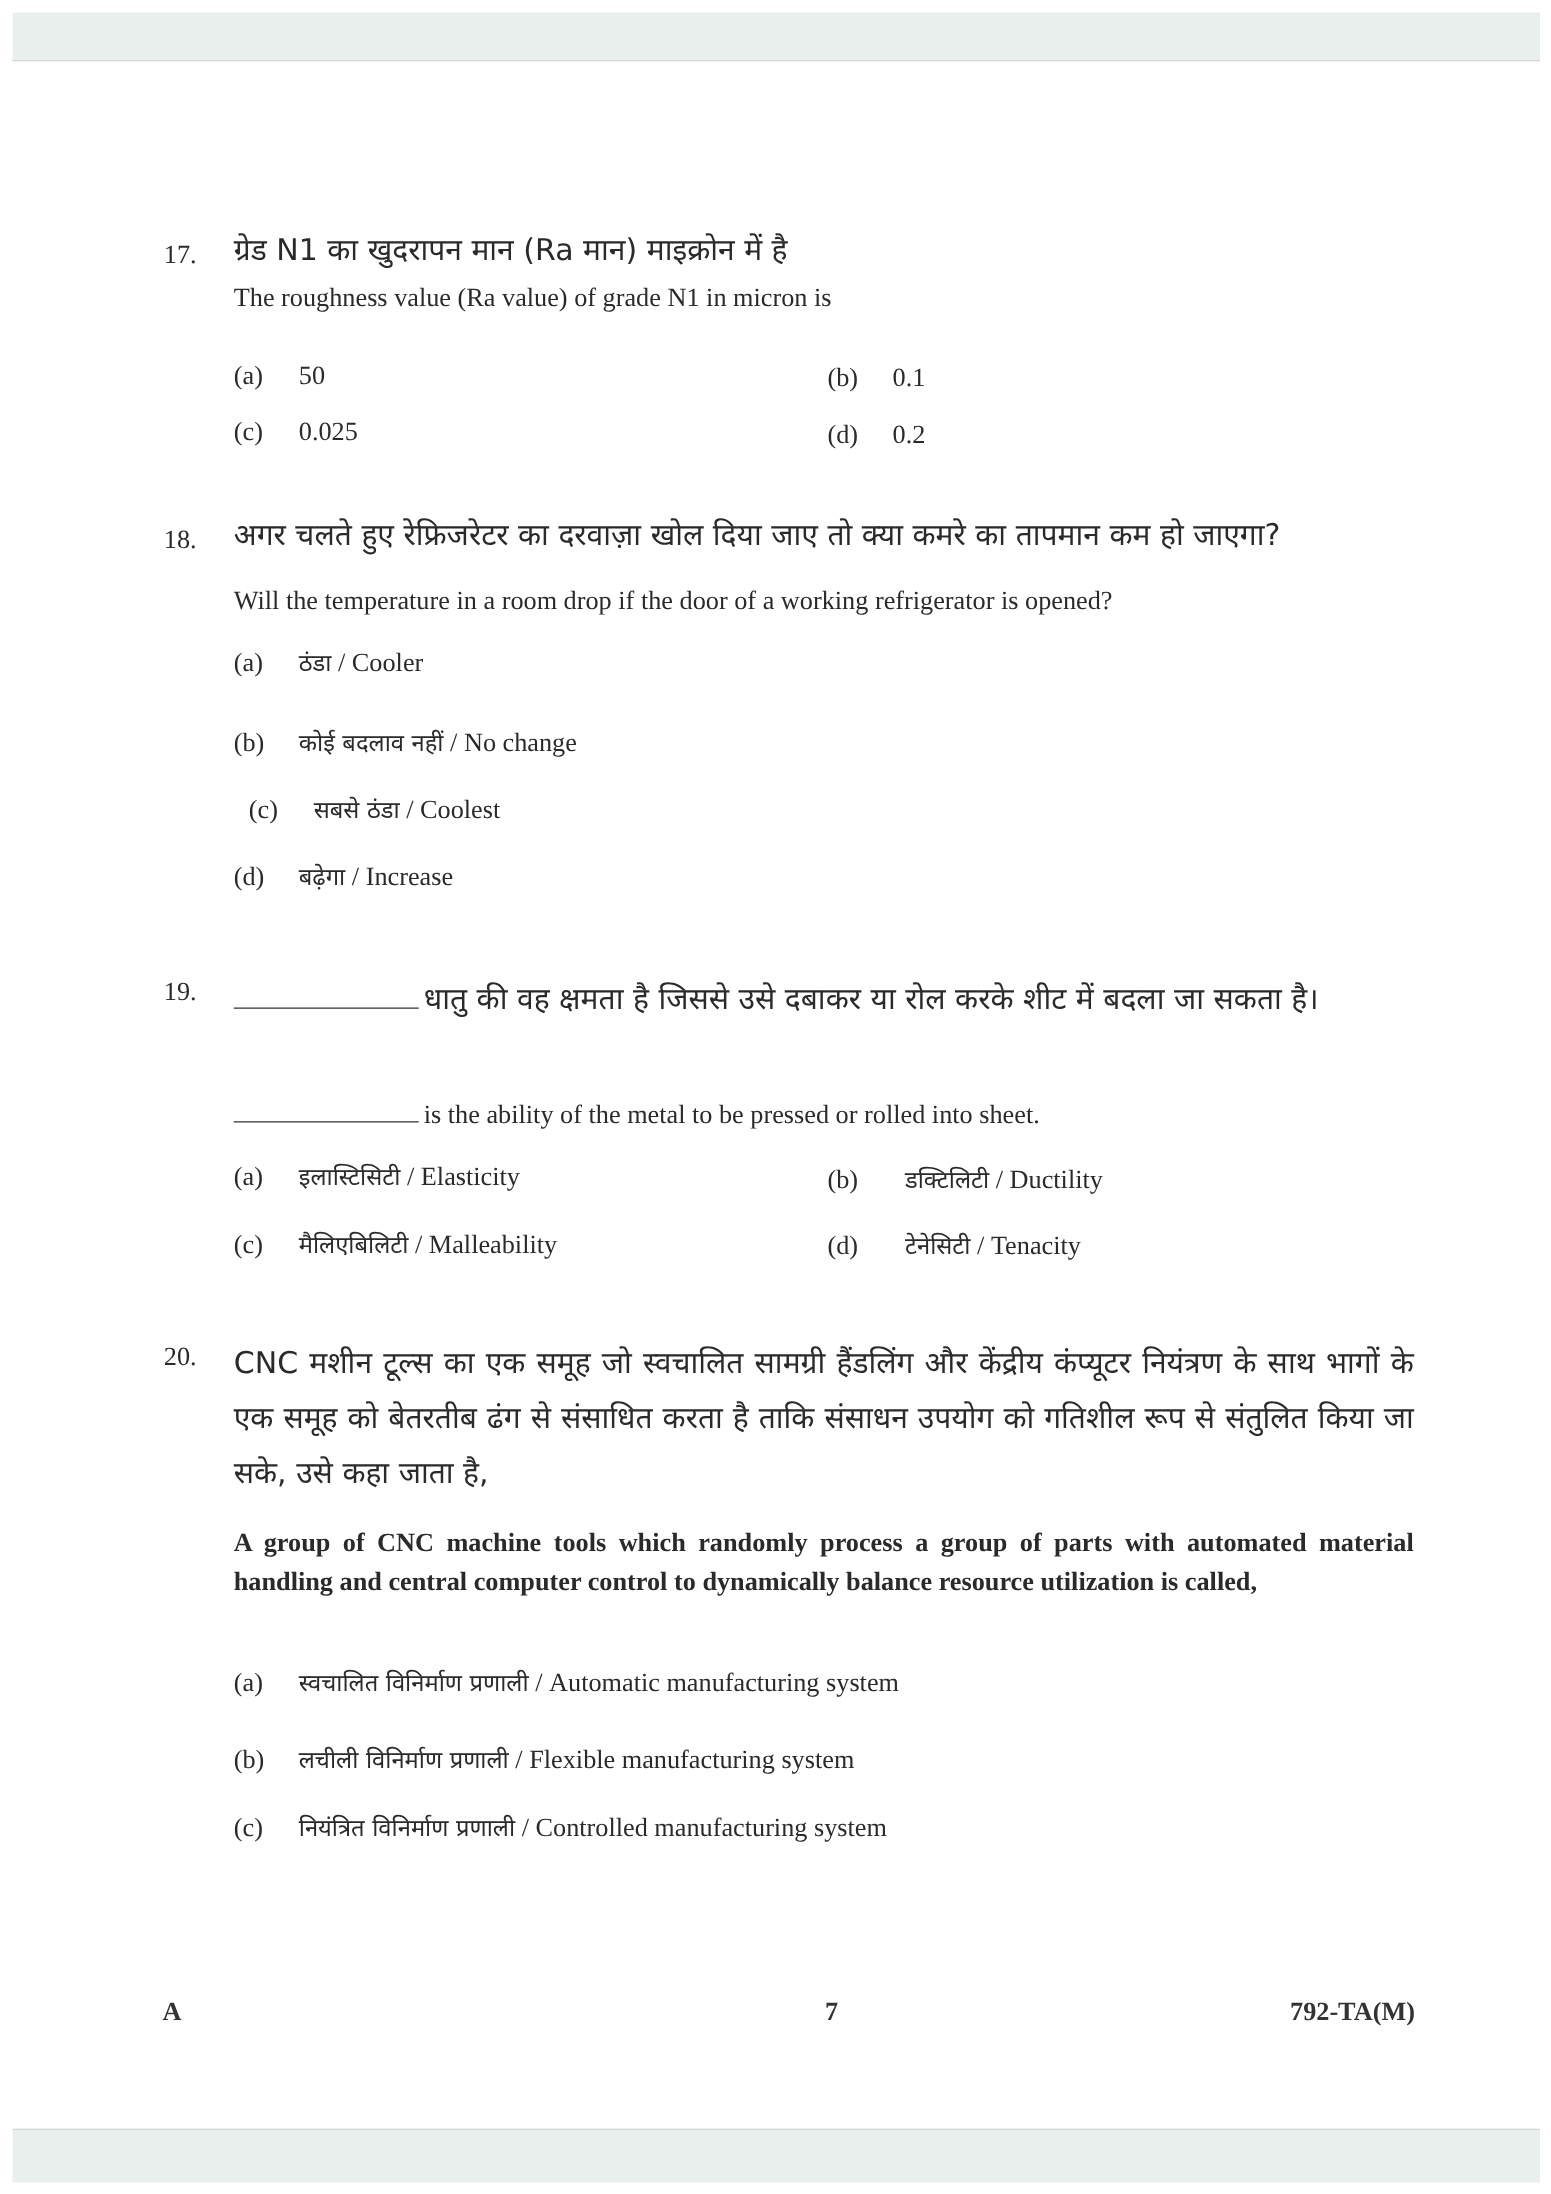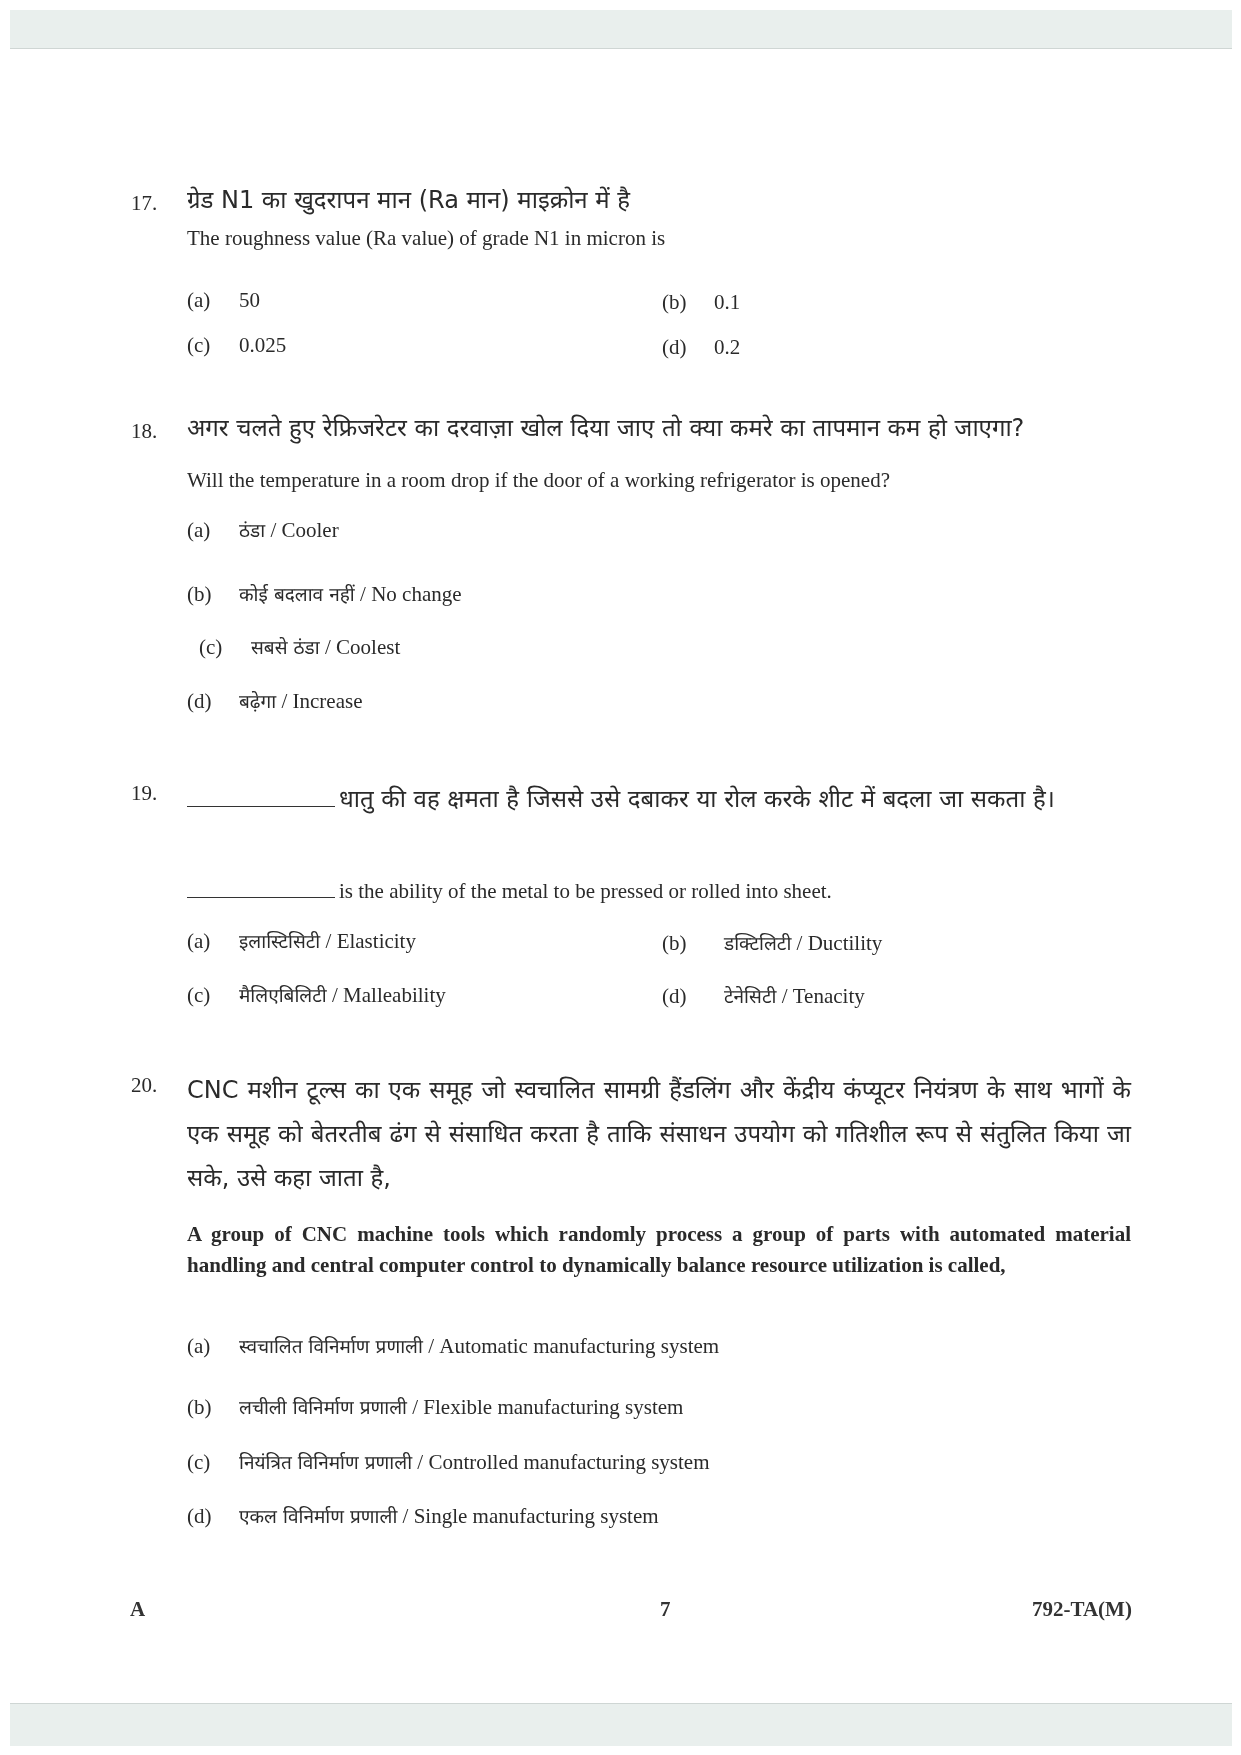--- a/index.html
+++ b/index.html
@@ -165,22 +165,19 @@
   </div>
   <div class="opt" style="left:187px; top:1333px;">
     <span class="lbl">(a)</span><span class="hi-part">स्वचालित विनिर्माण प्रणाली</span><span> / </span><span>Automatic manufacturing system</span>
   </div>
   <div class="opt" style="left:187px; top:1394px;">
     <span class="lbl">(b)</span><span class="hi-part">लचीली विनिर्माण प्रणाली</span><span> / </span><span>Flexible manufacturing system</span>
   </div>
   <div class="opt" style="left:187px; top:1449px;">
     <span class="lbl">(c)</span><span class="hi-part">नियंत्रित विनिर्माण प्रणाली</span><span> / </span><span>Controlled manufacturing system</span>
   </div>
-  <div class="opt" style="left:187px; top:1503px;">
-    <span class="lbl">(d)</span><span class="hi-part">एकल विनिर्माण प्रणाली</span><span> / </span><span>Single manufacturing system</span>
-  </div>
 
   <div class="footer" style="left:130px;">A</div>
   <div class="footer" style="left:660px;">7</div>
   <div class="footer" style="left:1032px;">792-TA(M)</div>
 </div>
 
 <div class="scan-band bottom"></div>
 
 </body></html>

